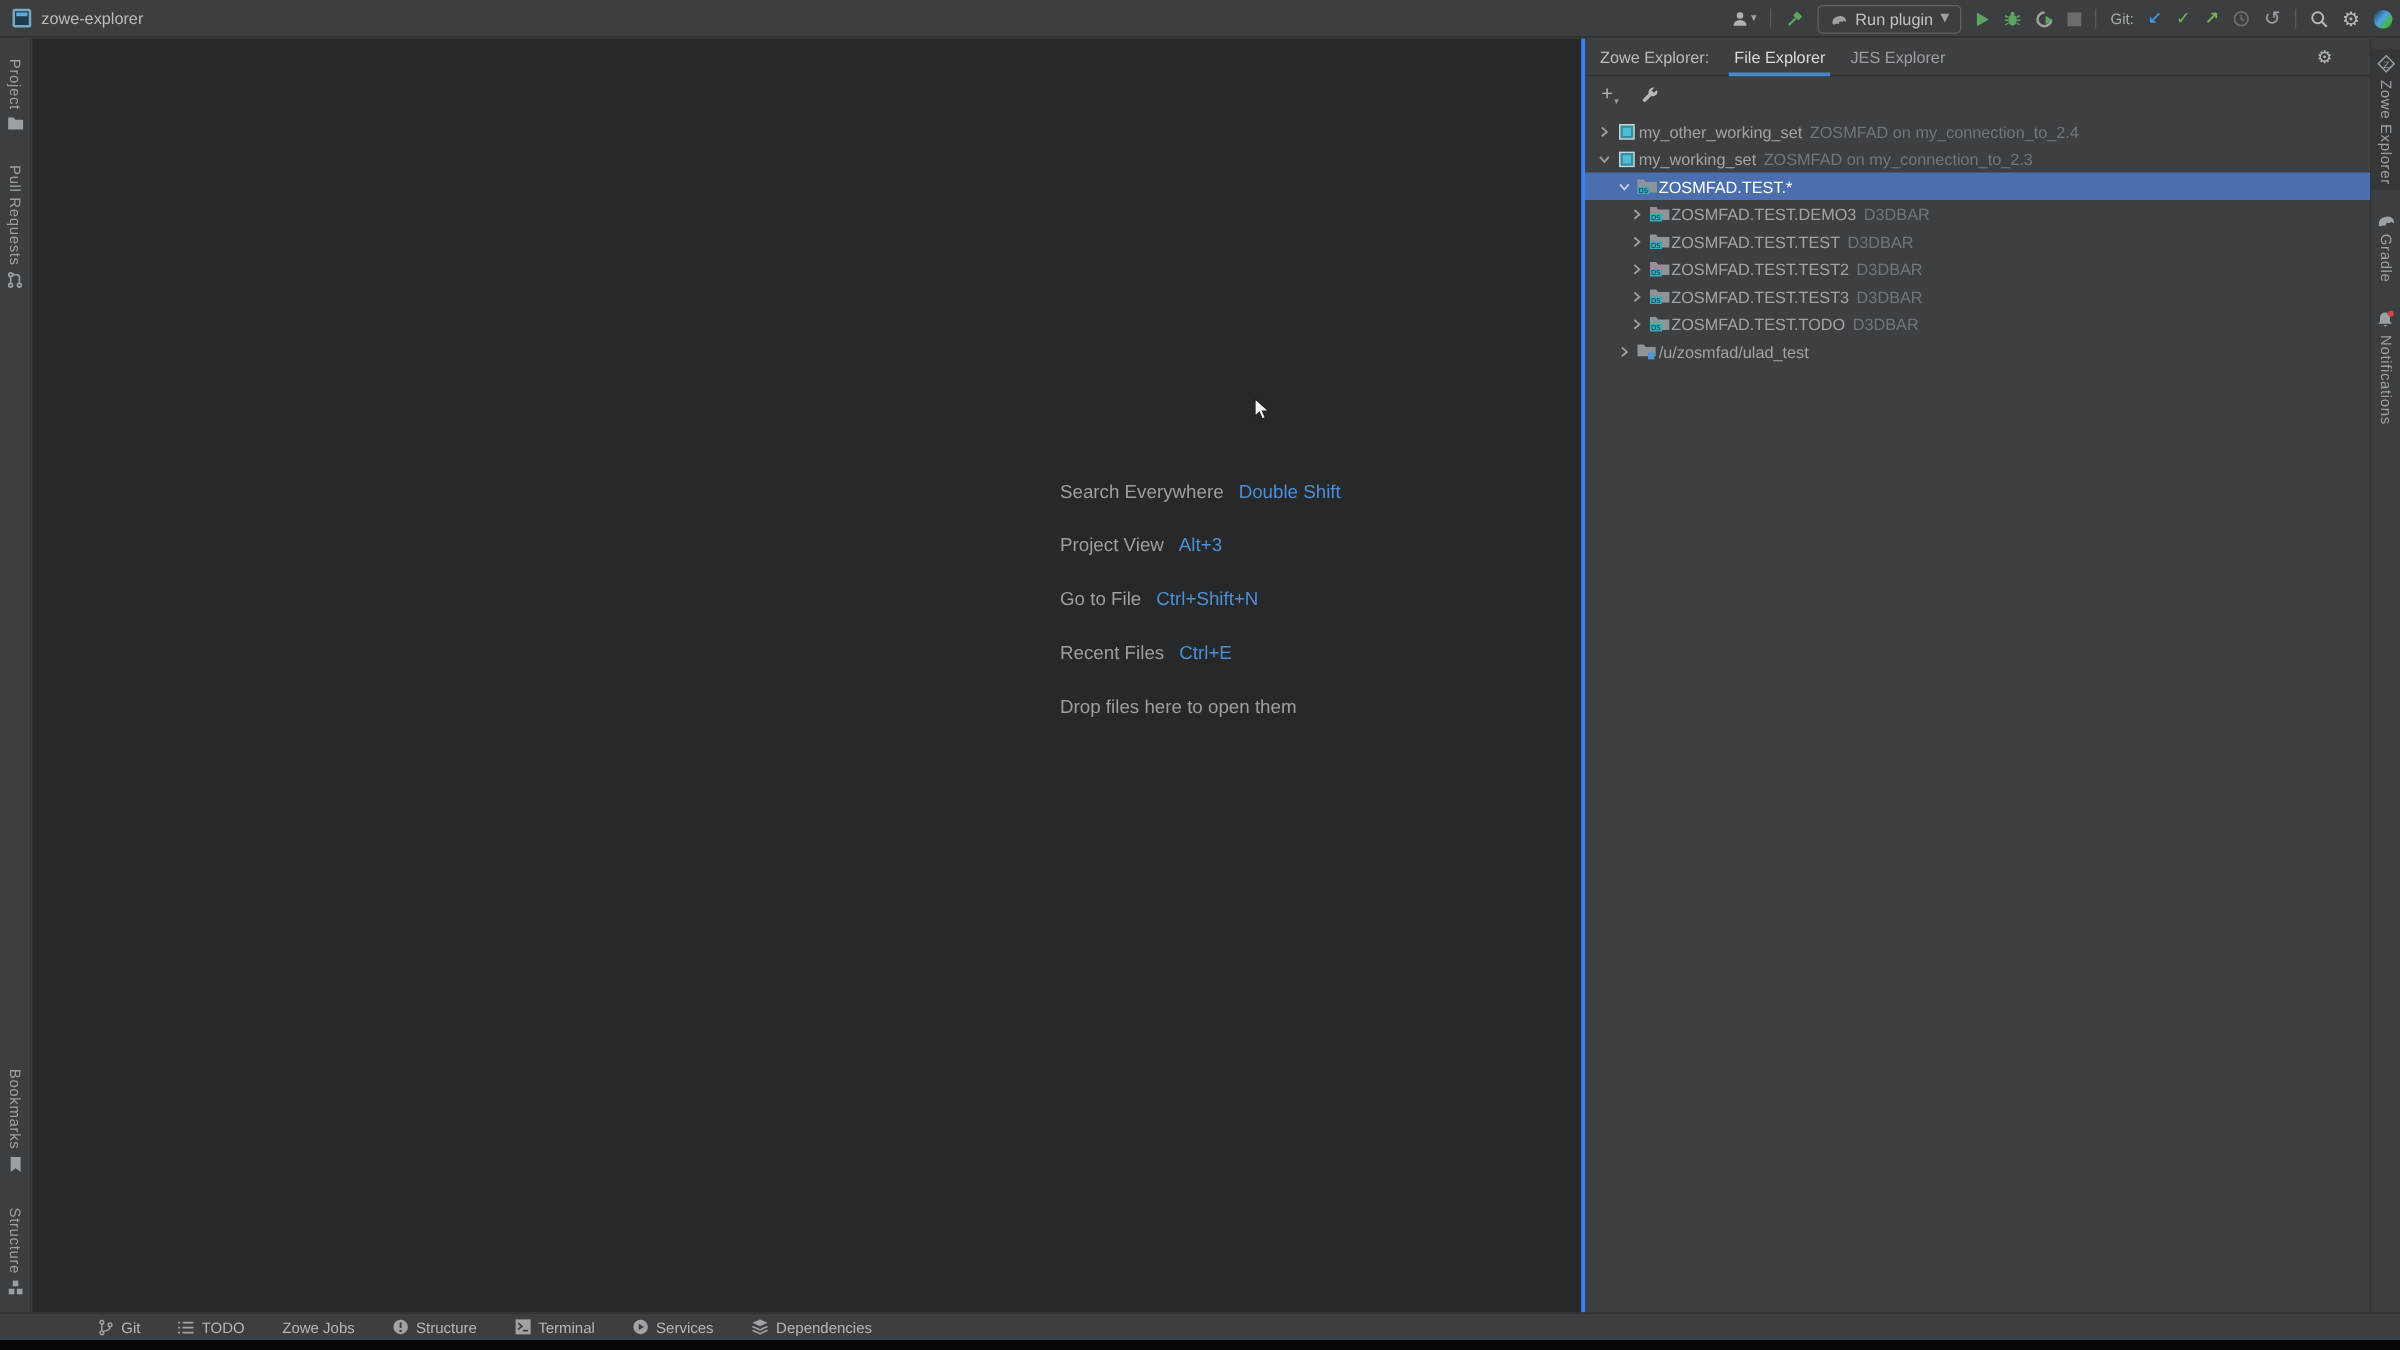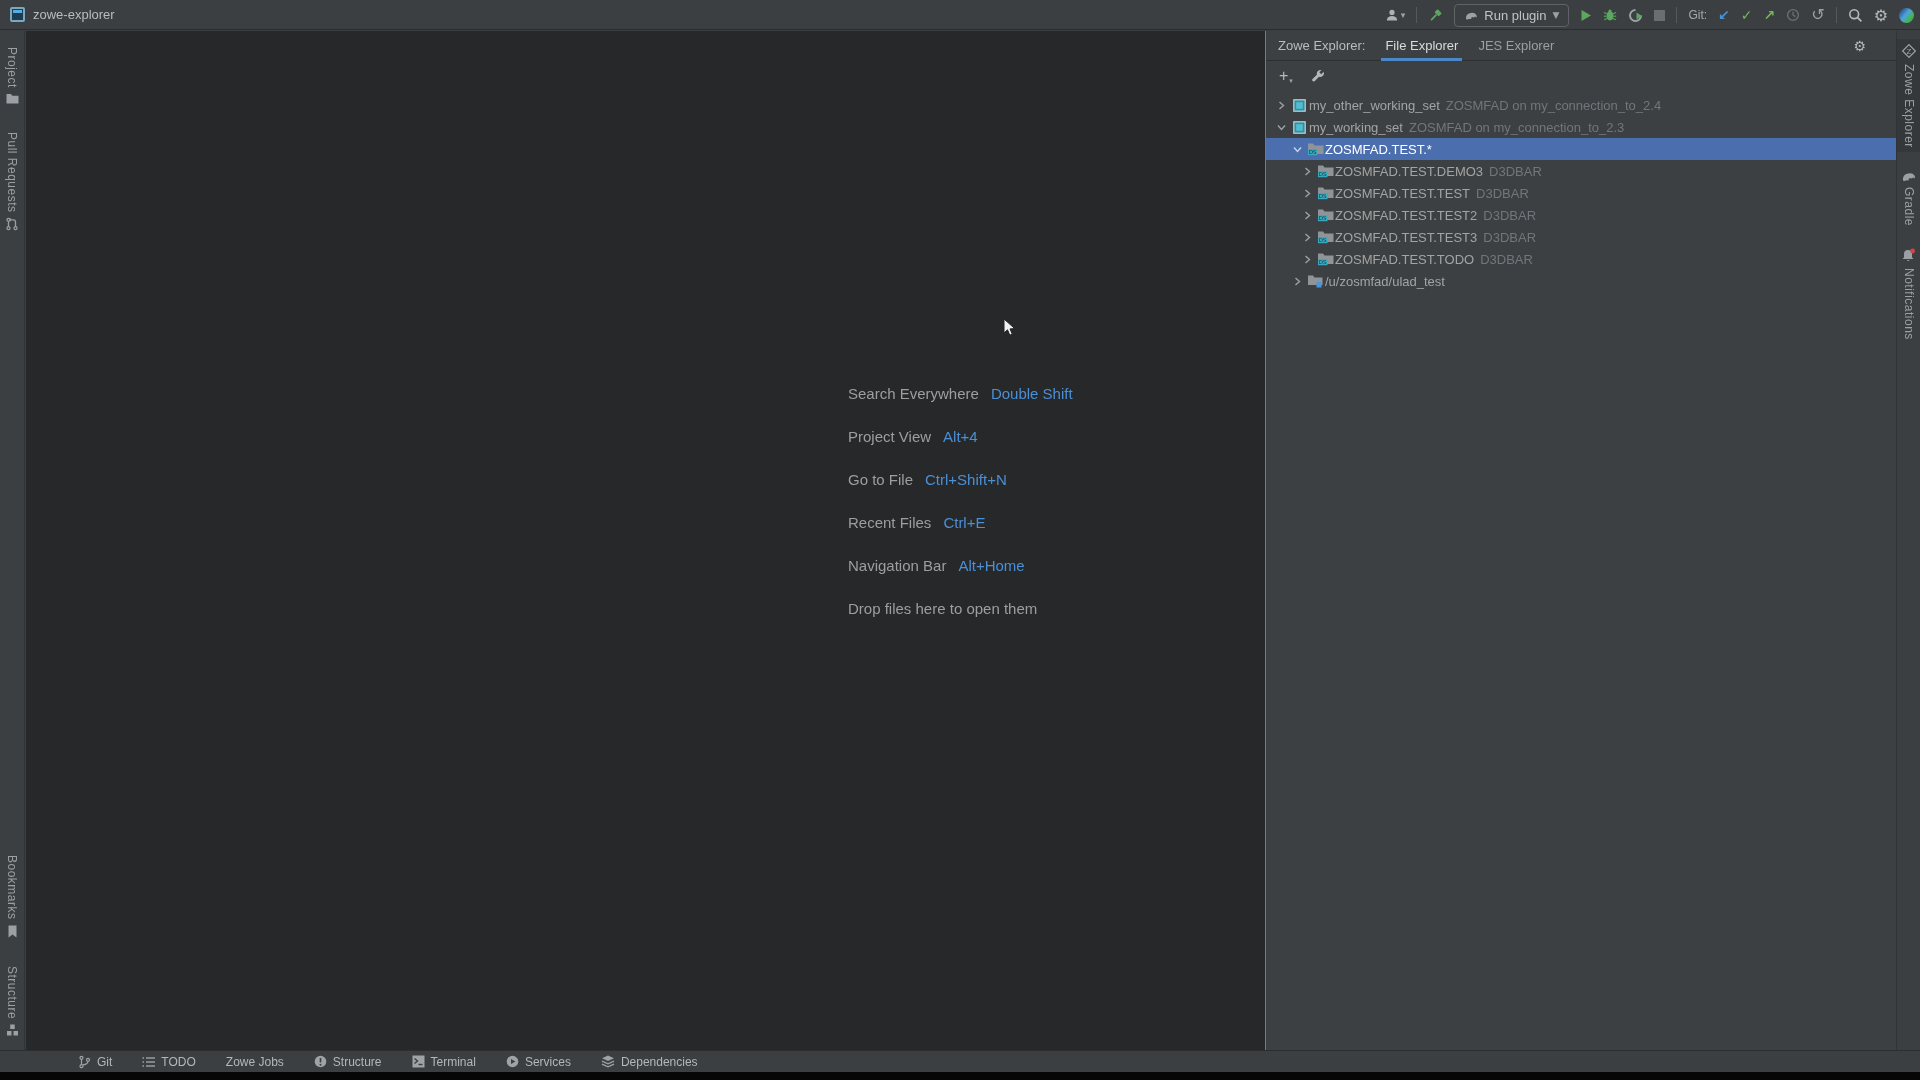--- a/index.html
+++ b/index.html
@@ -44,21 +44,21 @@
   
   #editor { position:absolute; left:26px; top:31px; width:1239px; height:1019px; background:#272829; }
   #shortcuts { position:absolute; left:822px; top:341px; font-size:15px; }
   .sc-row { height:43px; display:flex; align-items:center; gap:12px; }
   .sc-label { color:#9b9fa2; }
   .sc-key { color:#4b8fd6; }
   #cursor { position:absolute; left:977px; top:287px; }
 
   
   #panel { position:absolute; left:1265px; top:31px; width:631px; height:1019px;
-    background:#3d4043; border-left:1px solid #3b82f6; }
+    background:#3d4043; border-left:3px solid #3b82f6; }
   #panel-header { height:30px; display:flex; align-items:center; border-bottom:1px solid #2e3133;
     padding:0 14px 0 12px; position:relative; }
   #panel-title { font-size:13px; color:#b9bcbe; }
   .tab { font-size:13px; margin-left:20px; position:relative; height:30px; display:flex; align-items:center; }
   .tab.sel { color:#d8dadc; }
   .tab.sel::after { content:""; position:absolute; left:-4px; right:-4px; bottom:0; height:3px; background:#4a88c7; }
   .tab.unsel { color:#9b9fa2; }
   #panel-header .spacer { flex:1; }
   .hdr-ico { margin-left:16px; color:#b4b8ba; }
   .minus-bar { width:11px; height:2px; background:#b4b8ba; }
@@ -232,33 +232,29 @@
 </div>
 
 <div id="editor">
   <div id="shortcuts">
     <div class="sc-row">
       <span class="sc-label">Search Everywhere</span>
       <span class="sc-key">Double Shift</span>
     </div>
     <div class="sc-row">
       <span class="sc-label">Project View</span>
-      <span class="sc-key">Alt+4</span>
+      <span class="sc-key">Alt+3</span>
     </div>
     <div class="sc-row">
       <span class="sc-label">Go to File</span>
       <span class="sc-key">Ctrl+Shift+N</span>
     </div>
     <div class="sc-row">
       <span class="sc-label">Recent Files</span>
       <span class="sc-key">Ctrl+E</span>
-    </div>
-    <div class="sc-row">
-      <span class="sc-label">Navigation Bar</span>
-      <span class="sc-key">Alt+Home</span>
     </div>
     <div class="sc-row">
       <span class="sc-label">Drop files here to open them</span>
     </div>
   </div>
   <div id="cursor">
     <svg width="13" height="19" viewBox="0 0 13 19">
         <path d="M1 1 L1 15 4.5 11.8 6.8 17.2 9.3 16.1 7 10.9 11.8 10.6z" fill="#f2f2f2" stroke="#222" stroke-width="1"></path>
       </svg>
   </div>

